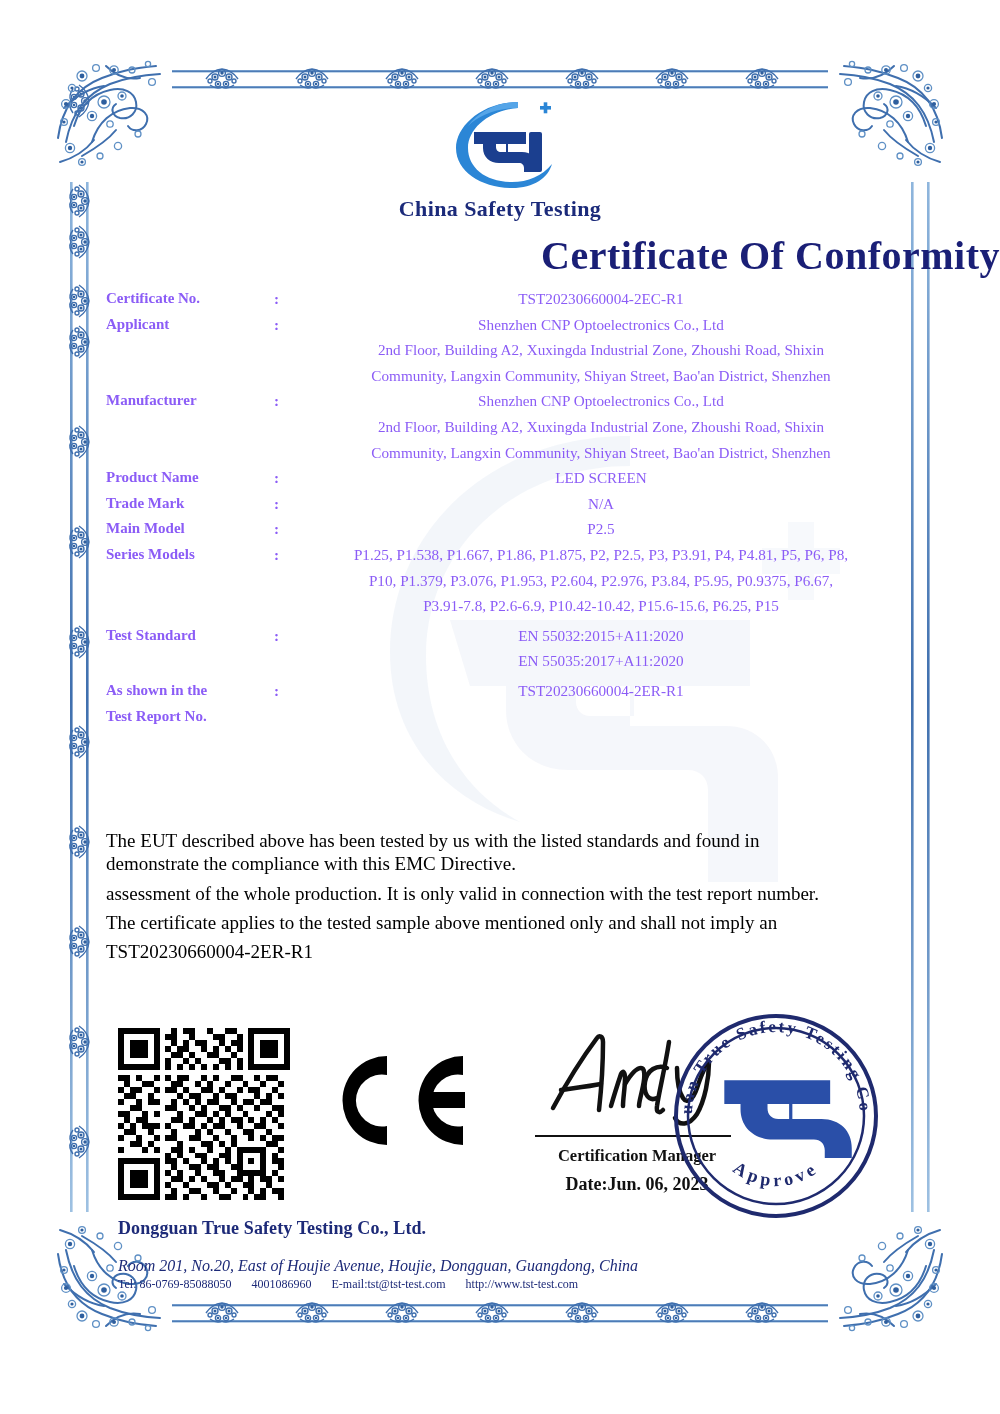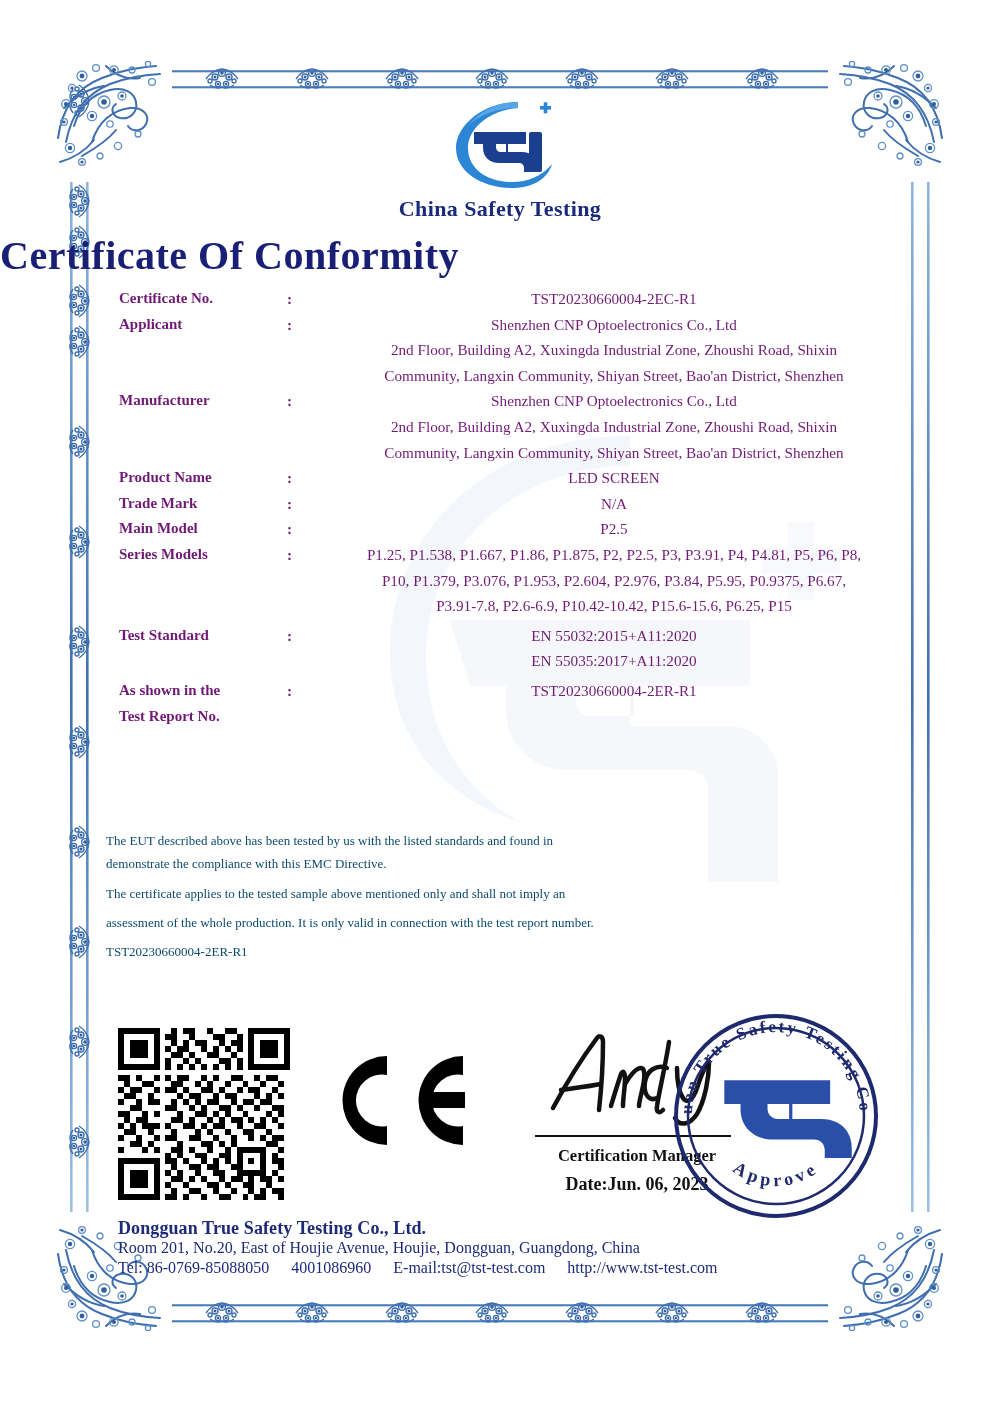--- a/index.html
+++ b/index.html
@@ -53,36 +53,36 @@
     color: #1b2a7a;
     letter-spacing: 0.4px;
     font-family: "Liberation Serif", serif;
   }
 
   
   .cert-title {
     position: absolute;
     left: 0; right: 0;
     top: 232px;
-    text-align: left;
+    text-align: right;
     font-size: 40px;
     font-weight: bold;
     color: #1a1f76;
     font-family: "Liberation Serif", serif;
     letter-spacing: 0.5px;
   }
 
   
   .fields {
     position: absolute;
-    left: 119px;
+    left: 106px;
     top: 286px;
     width: 800px;
     font-size: 15.2px;
-    color: #701a75;
+    color: #8b5cf6;
   }
   .field-row {
     display: flex;
     align-items: flex-start;
     line-height: 25.6px;
   }
   .field-row.spaced { margin-top: 4px; font-family: Liberation Serif, serif; }
   .f-label {
     width: 168px;
     flex: 0 0 168px;
@@ -104,22 +104,22 @@
     line-height: 25.6px;
   }
   .cont-pad { width: 190px; flex: 0 0 190px; }
 
   
   .para-block {
     position: absolute;
     left: 106px;
     top: 830px;
     width: 796px;
-    font-size: 13px;
-    color: #0c4a6e;
+    font-size: 19px;
+    color: #000000;
   }
   .para-1 { line-height: 22.5px; }
   .para-2 { margin-top: 4px; line-height: 29px; text-align: justify; }
   .para-2 .lastline { text-align: left; }
 
   
   .qr-wrap {
     position: absolute;
     left: 118px;
     top: 1028px;
@@ -186,26 +186,27 @@
     top: 1218px;
     width: 800px;
     color: #1d2a78;
   }
   .footer-company {
     font-size: 18px;
     font-weight: bold;
     letter-spacing: 0.1px;
   }
   .footer-addr {
-    margin-top: 0;
+    margin-top: 18px;
     font-size: 16px;
+    font-style: italic;
   }
   .footer-contact {
     margin-top: 2px;
-    font-size: 16px;
+    font-size: 12px;
   }
   .sp-wide { display:inline-block; width: 14px; }
 </style>
 </head>
 <body>
 
 <div class="page">
 
   <div class="border-frame">
     <svg class="border-svg" viewBox="0 0 896 1288" preserveAspectRatio="none" xmlns="http://www.w3.org/2000/svg">
@@ -466,22 +467,22 @@
       <div class="f-value"></div>
     </div>
   </div>
 
   <div class="para-block">
     <div class="para-1">
       <div>The EUT described above has been tested by us with the listed standards and found in</div>
       <div>demonstrate the compliance with this EMC Directive.</div>
     </div>
     <div class="para-2">
+      <div style="display:flex;justify-content:space-between;">assessment of the whole production. It is only valid in connection with the test report number.</div>
       <div style="display:flex;justify-content:space-between;">The certificate applies to the tested sample above mentioned only and shall not imply an</div>
-      <div style="display:flex;justify-content:space-between;">assessment of the whole production. It is only valid in connection with the test report number.</div>
       <div class="lastline">TST20230660004-2ER-R1</div>
     </div>
   </div>
 
   <div class="qr-wrap">
     <svg viewBox="0 0 29 29" width="172" height="172" shape-rendering="crispEdges" xmlns="http://www.w3.org/2000/svg">
       <rect width="29" height="29" fill="#ffffff"></rect>
       <g fill="#000000">
 
         <rect x="0" y="0" width="7" height="1"></rect>

